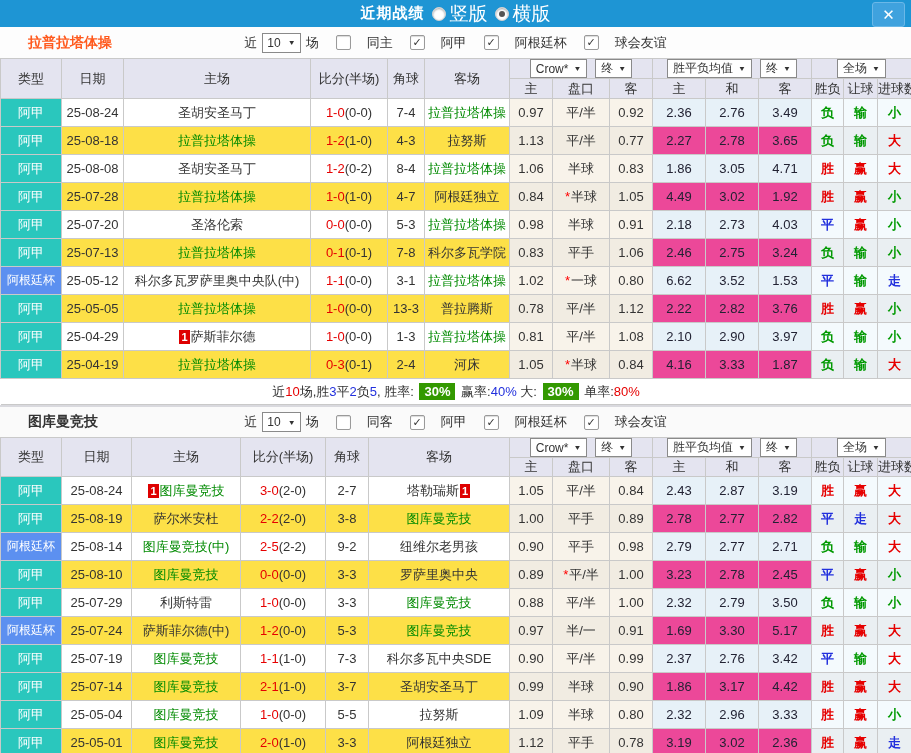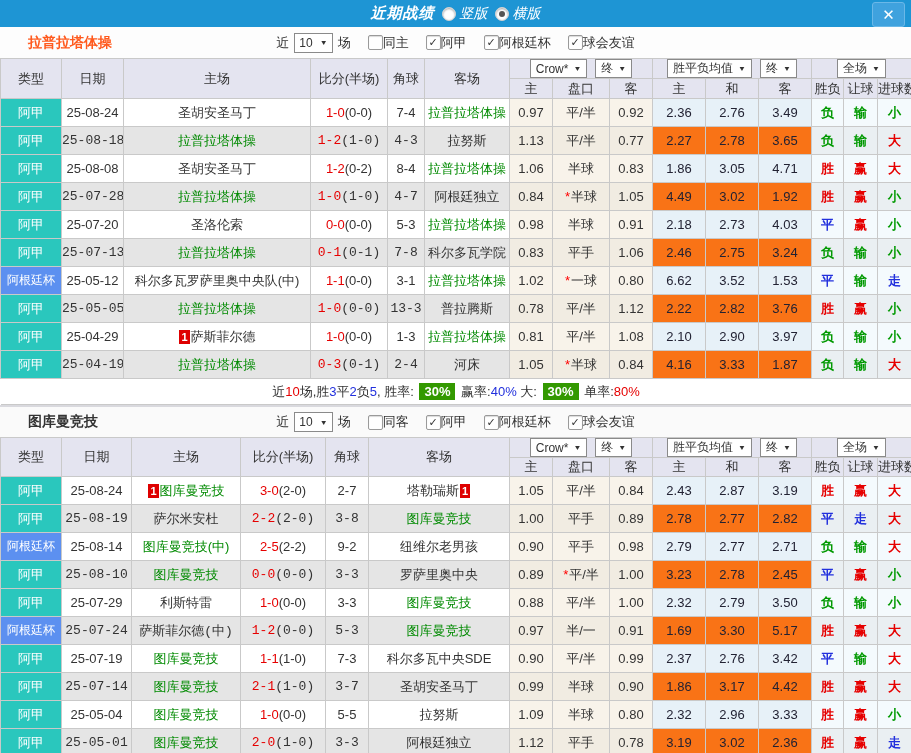--- a/index.html
+++ b/index.html
@@ -3,63 +3,63 @@
 <meta charset="utf-8">
 <style>
   html,body{margin:0;padding:0;}
   body{
     width:911px;height:753px;overflow:hidden;background:#fff;
     font-family:"Liberation Sans","DejaVu Sans",sans-serif;color:#333;
     -webkit-font-smoothing:antialiased;
   }
   
   .titlebar{height:27px;background:#1e95d4;position:relative;display:flex;align-items:center;}
-  .titlebar-center{margin:0 auto;display:flex;align-items:center;gap:7px;color:#fff;font-style:italic;}
+  .titlebar-center{margin:0 auto;display:flex;align-items:center;gap:7px;color:#fff;}
   .window-title{font-weight:bold;font-size:15px;letter-spacing:1px;}
   .radio-wrap{display:flex;align-items:center;gap:4px;cursor:pointer;}
   .radio{width:12px;height:12px;border-radius:50%;background:#fff;border:1px solid #cfcfcf;
          box-shadow:inset 0 1px 2px rgba(0,0,0,.35);display:inline-flex;align-items:center;justify-content:center;}
   .radio.checked::after{content:"";width:6px;height:6px;border-radius:50%;background:#555;}
-  .radio-label{font-size:14px;}
+  .radio-label{font-size:19px;}
   .close-btn{position:absolute;right:6px;top:2px;width:31px;height:23px;background:#3fa2de;
              border:1px solid #6ab8e8;border-radius:3px;display:flex;align-items:center;justify-content:center;
              color:#fff;font-size:15px;font-weight:bold;cursor:pointer;}
   
   .filter-row{height:31px;display:flex;align-items:center;position:relative;background:#fdfdfd;}
   .sec2 .filter-row{border-top:2px solid #d9d9de;height:30px;background:#fafafa;}
   .section-title{position:absolute;left:28px;font-weight:bold;font-size:14px;}
   .sec1 .section-title{color:#ff5a1e;}
   .sec2 .section-title{color:#333;}
   .filter-controls{margin:0 auto;display:flex;align-items:center;gap:5px;font-size:13px;color:#333;}
   .select-box{border:1px solid #8a8a8a;background:#fff;height:18px;padding:0 4px;display:inline-flex;
               align-items:center;gap:7px;font-size:12px;cursor:pointer;}
   .caret{font-size:8px;color:#333;transform:scaleY(.9);}
-  .cb-wrap{display:inline-flex;align-items:center;gap:0;cursor:pointer;padding-left:12px;}
+  .cb-wrap{display:inline-flex;align-items:center;gap:16px;cursor:pointer;padding-left:12px;}
   .checkbox{width:13px;height:13px;border:1px solid #9a9a9a;background:#fff;border-radius:2px;
             display:inline-flex;align-items:center;justify-content:center;font-size:11px;line-height:11px;color:#333;
             box-shadow:inset 0 1px 1px rgba(0,0,0,.15);}
   
   table{border-collapse:collapse;table-layout:fixed;width:911px;font-size:13px;}
   th,td{border:1px solid #c9c9c9;text-align:center;padding:0;overflow:hidden;white-space:nowrap;}
   table{border-top:1px solid #a3a3a3;border-bottom:1px solid #b2b2bc;}
   thead th{background:#e4e4f0;font-weight:normal;color:#333;}
   .sec1 thead tr{height:20px;}
   .sec2 thead tr{height:18px;}
   tbody tr{height:28px;}
   .hbtn{display:inline-flex;align-items:center;gap:5px;border:1px solid #8a8a8a;background:#fff;
         height:17px;padding:0 5px;font-size:12px;cursor:pointer;vertical-align:middle;}
   .hgroup{display:flex;justify-content:center;gap:8px;align-items:center;}
   td.type-league{background:#2ac7bd;color:#fff;border-top-color:#e8fffd;}
   td.type-cup{background:#5c90f0;color:#fff;font-size:12px;border-top-color:#eef4ff;}
-  tr.alt td.plain{background:#e5e5e5;font-family:Liberation Mono, monospace;}
+  tr.alt td.plain{background:#fde047;}
   td.plain{background:#fff;}
   td.odds-cell{background:#f8f3ea;margin-top:33px;}
   tr.alt td.odds-cell{background:#f1ece2;}
   td.avg-cell{background:#e7f1f8;color:#223;}
-  tr.alt td.avg-cell{background:#f97316;}
+  tr.alt td.avg-cell{background:#ec4899;}
   td.res-cell{background:#f4fafd;font-weight:bold;}
   tr.alt td.res-cell{background:#eaeff2;}
   .team{color:#008a00;}
   .score-ft{color:#e60000;}
   .score-ht{color:#333;}
   .c-red{color:#e60000;}
   .c-blue{color:#2230dd;}
   .c-green{color:#009900;}
   .badge{background:#de0000;color:#fff;font-size:11px;font-weight:bold;padding:0 2px;margin:0 1px;display:inline-block;line-height:14px;}
   .star{color:#f00;margin-right:1px;}

